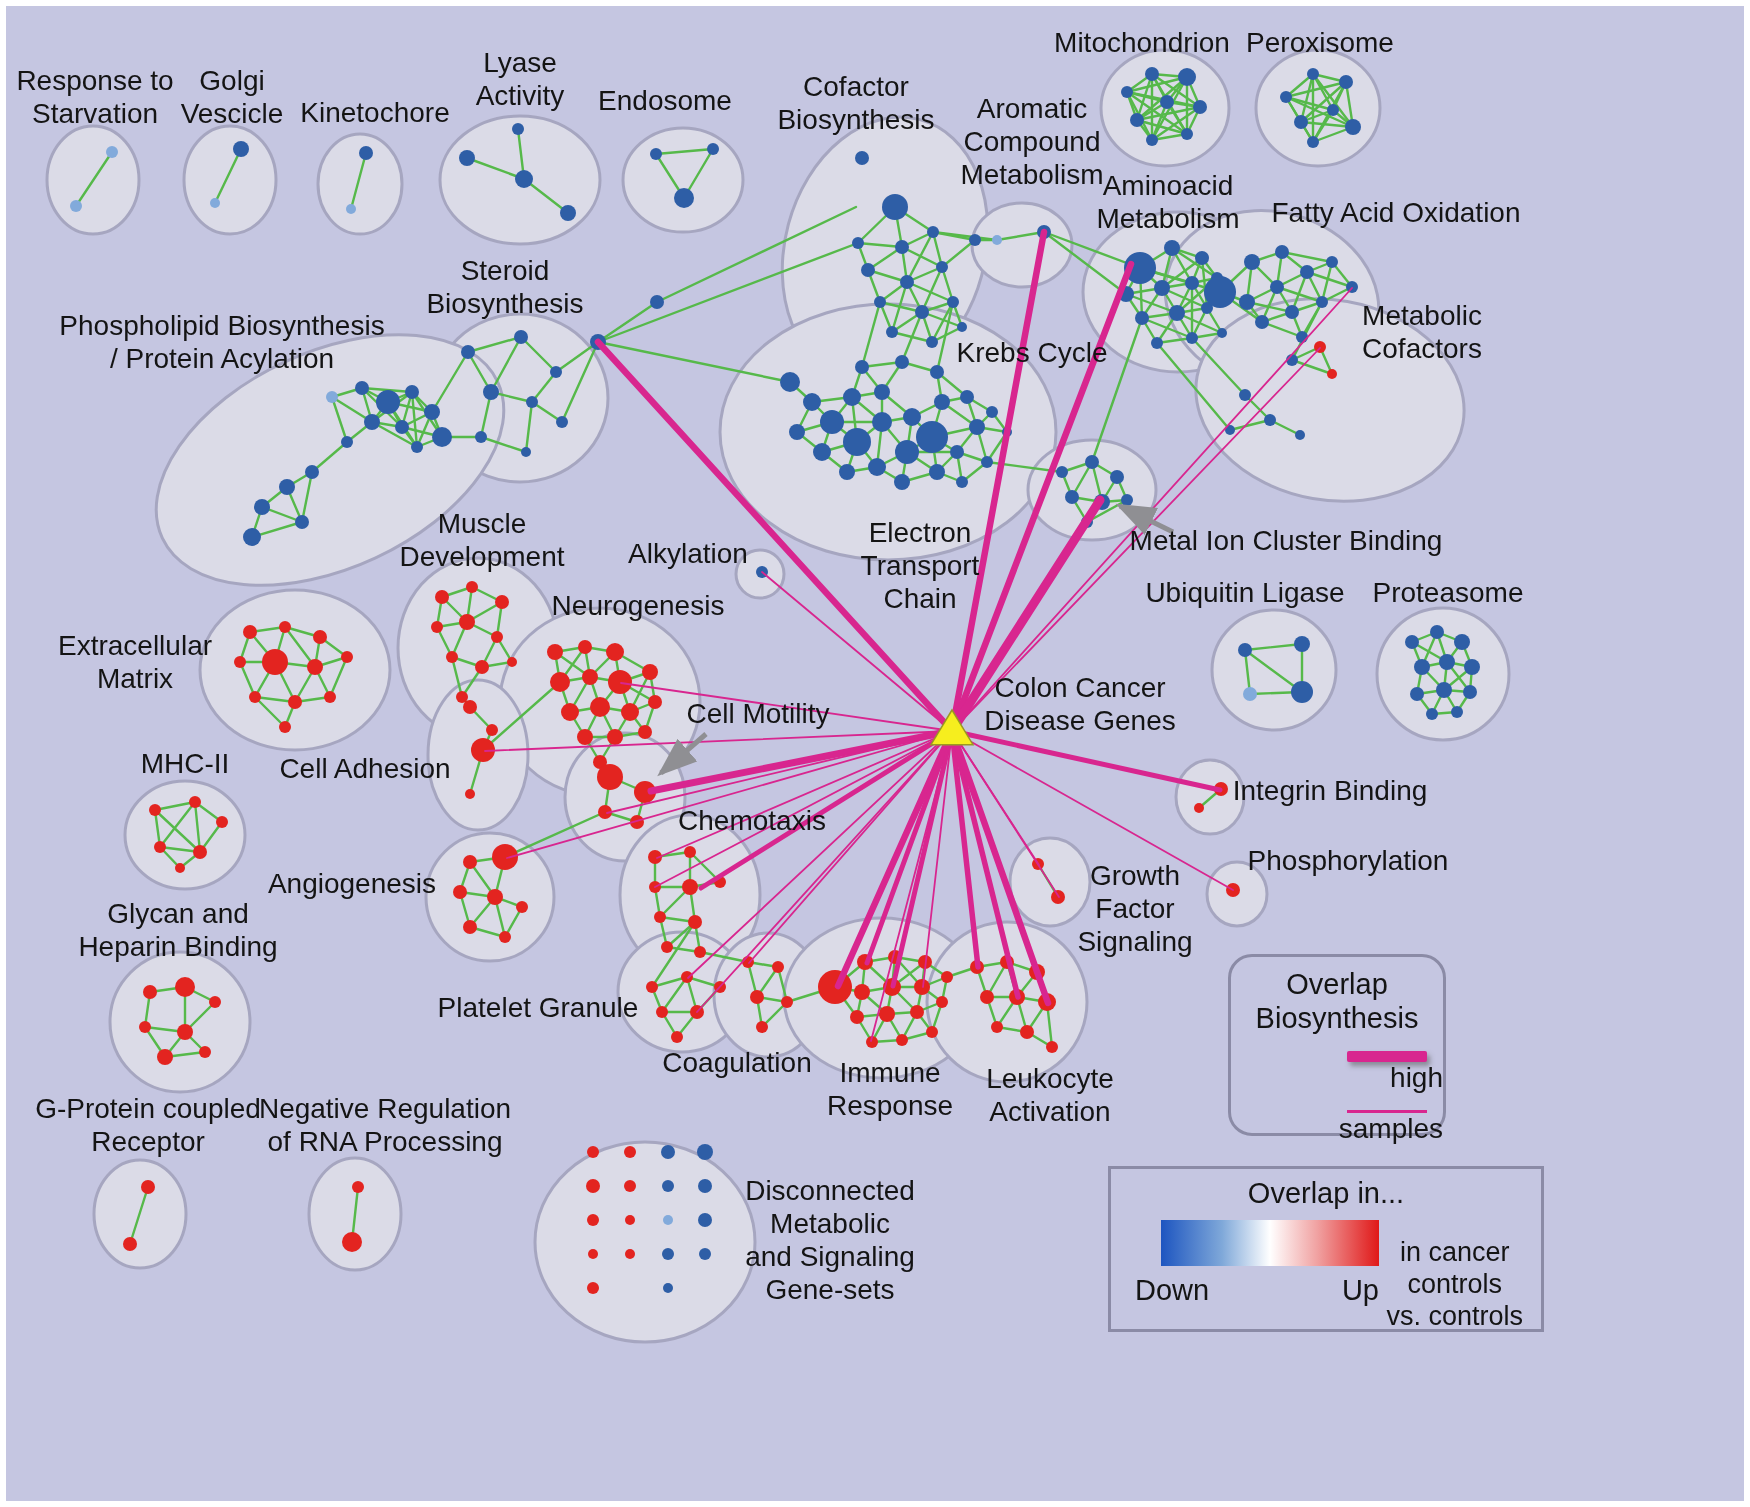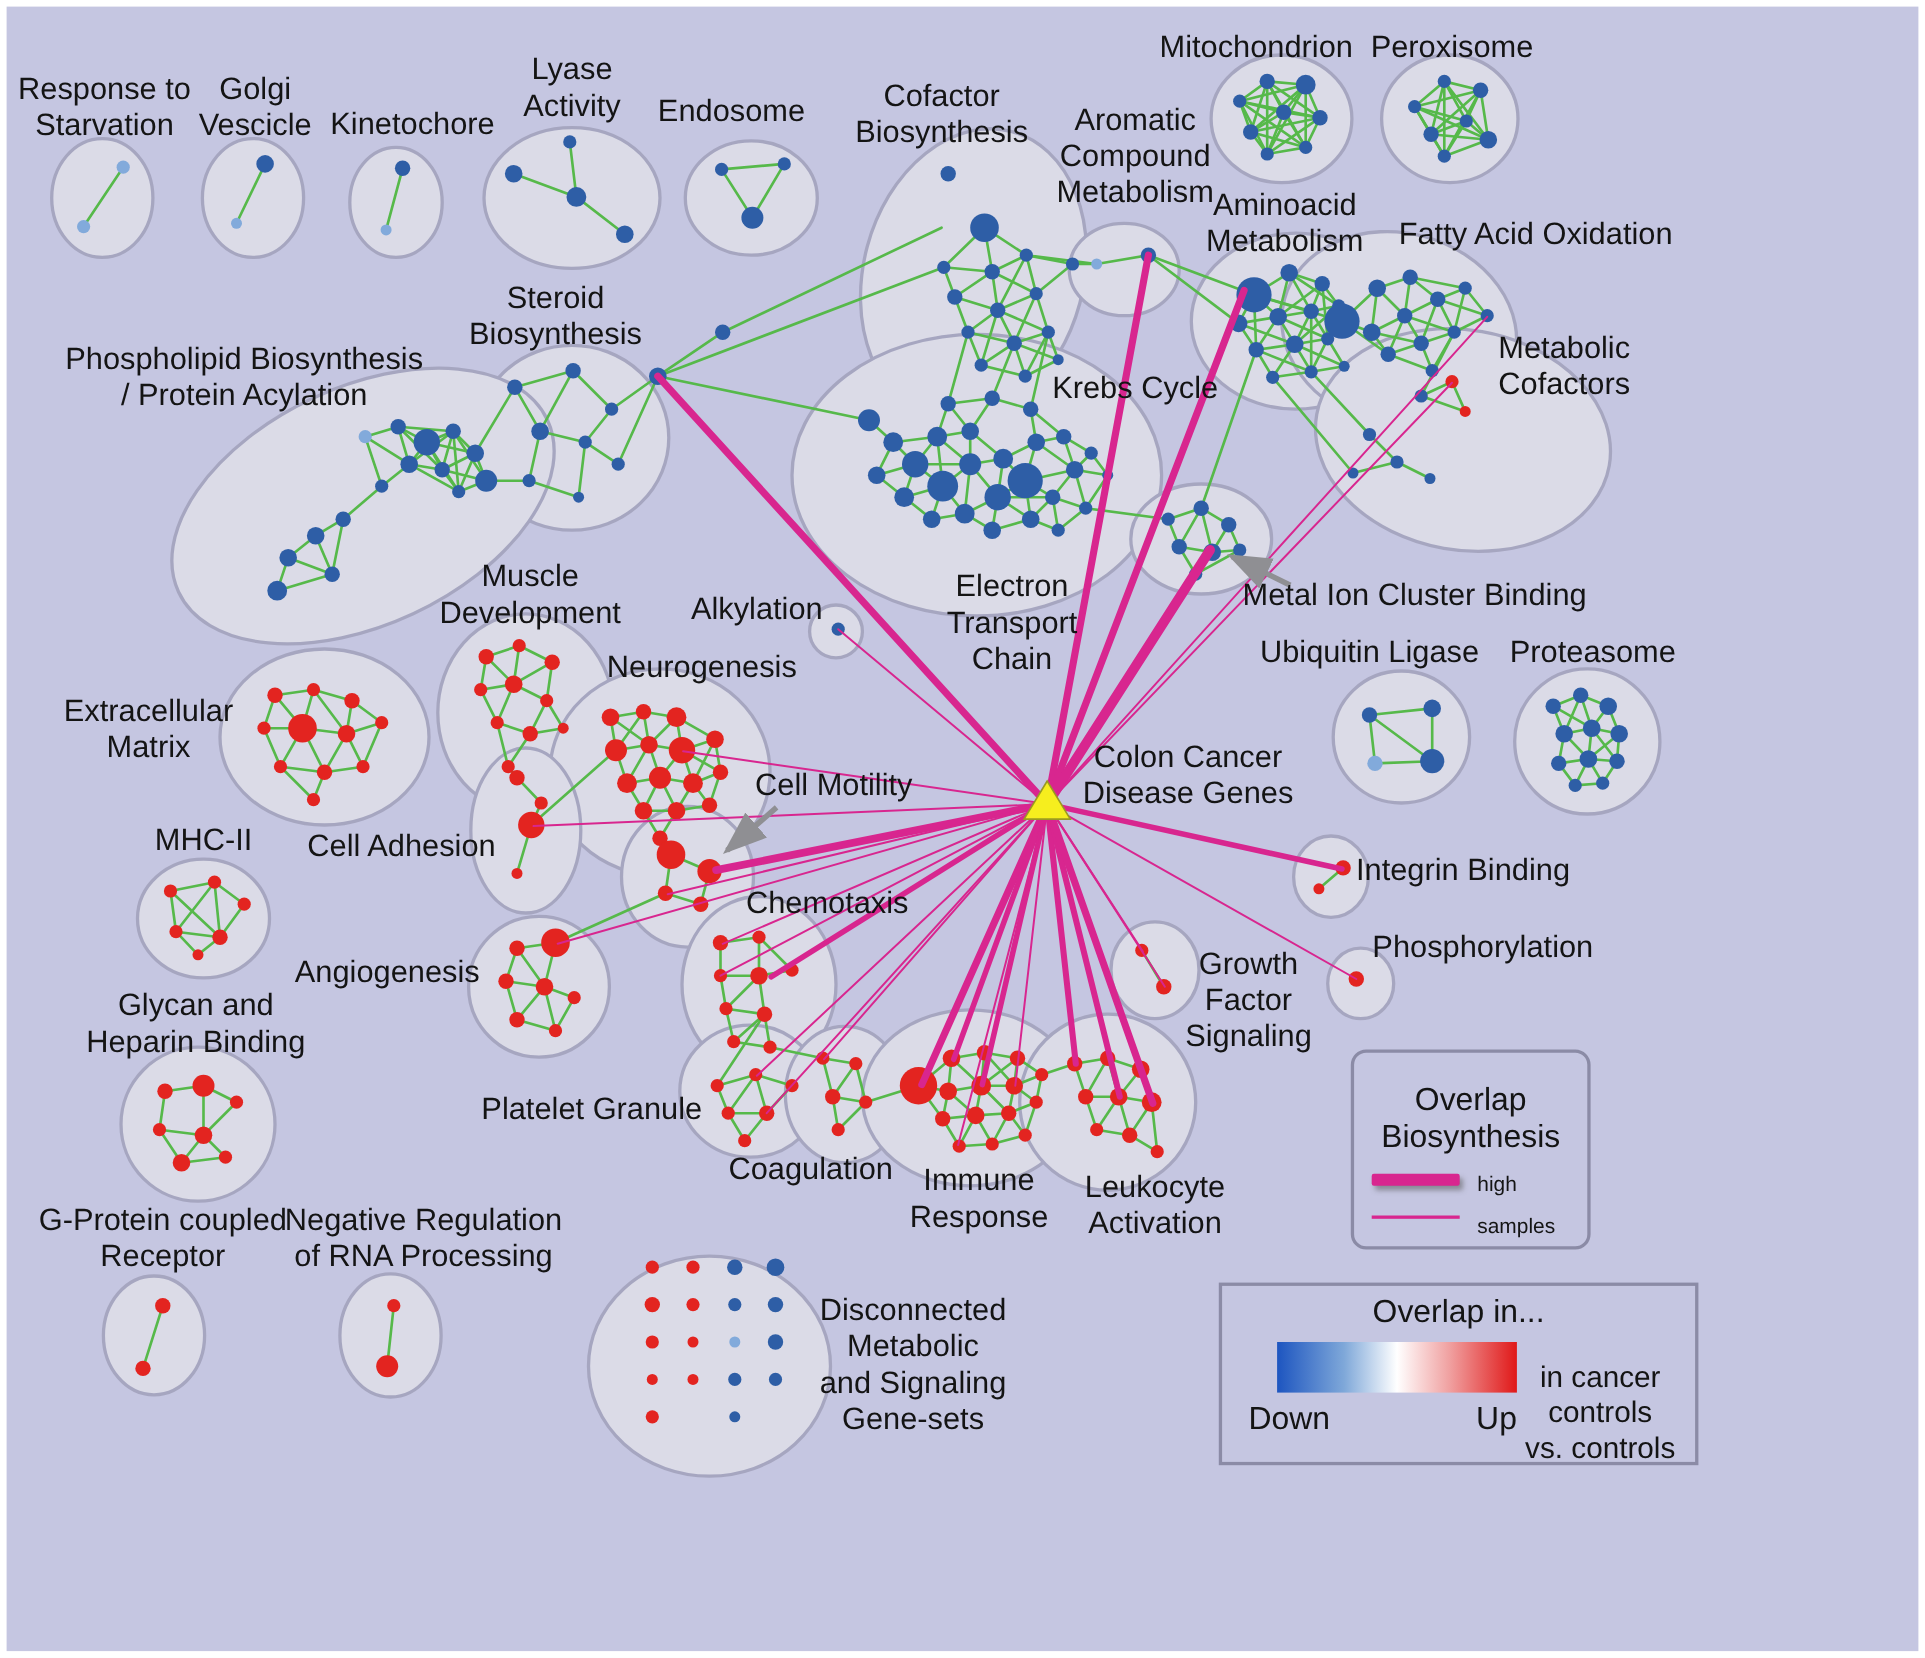--- a/index.html
+++ b/index.html
@@ -1,21 +1,21 @@
 <!DOCTYPE html>
 <html><head>
 <meta charset="utf-8">
 <style>
   html,body{margin:0;padding:0;background:#ffffff;}
   .stage{position:relative;width:1750px;height:1507px;background:#ffffff;font-family:"Liberation Sans",sans-serif;overflow:hidden;}
   .stage svg{position:absolute;left:0;top:0;z-index:1;}
   .legend{position:absolute;z-index:2;box-sizing:border-box;color:#141414;font-family:"Liberation Sans",sans-serif;}
-  .legend-overlap{left:1228px;top:954px;width:218px;height:182px;border:3px solid #8b8ba6;border-radius:14px;text-align:center;padding-top:26px;}
+  .legend-overlap{left:1228px;top:954px;width:218px;height:182px;border:3px solid #8b8ba6;border-radius:24px;text-align:center;padding-top:10px;}
   .legend-title div{font-size:29px;line-height:34px;}
-  .legend-row{display:flex;align-items:flex-start;margin:16px 0 0 16px;font-size:19px;}
+  .legend-row{display:flex;align-items:flex-end;margin:16px 0 0 16px;font-size:28px;flex-direction:column;}
   .swatch-high{width:80px;height:11px;border-radius:2px;box-shadow:3px 4px 5px rgba(90,90,90,0.55);margin-right:16px;flex:0 0 auto;}
   .swatch-moderate{width:80px;height:3px;margin-right:16px;flex:0 0 auto;}
   .legend-enriched{left:1108px;top:1166px;width:436px;height:166px;border:3px solid #8b8ba6;padding:4px 12px;}
   .enr-title{text-align:center;font-size:29px;margin-top:4px;}
   .enr-body{display:flex;margin-top:10px;}
   .enr-left{width:218px;margin-left:38px;}
   .gradient-bar{height:46px;}
   .enr-ends{display:flex;justify-content:space-between;font-size:29px;margin-top:8px;margin-left:-26px;}
   .enr-note{font-size:27px;line-height:32px;text-align:center;margin-left:auto;margin-right:6px;margin-top:16px;}
 </style>

